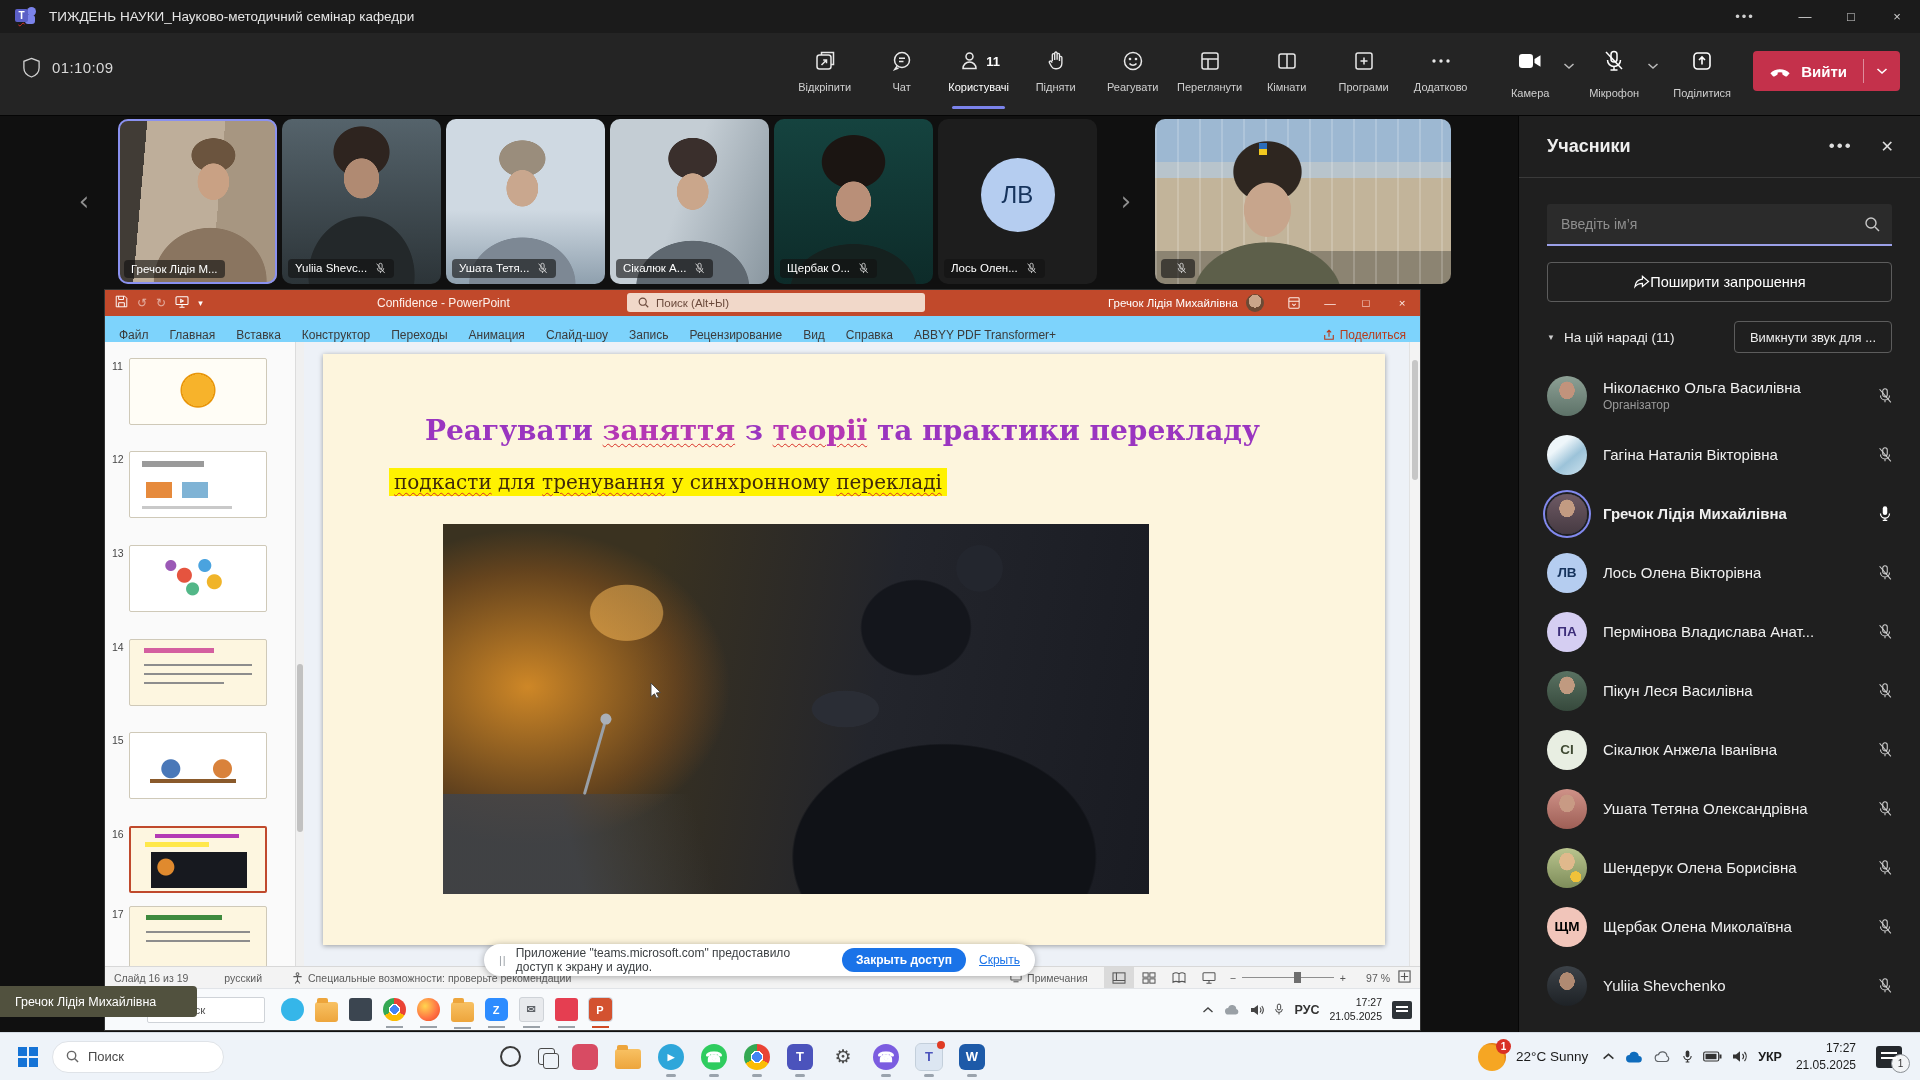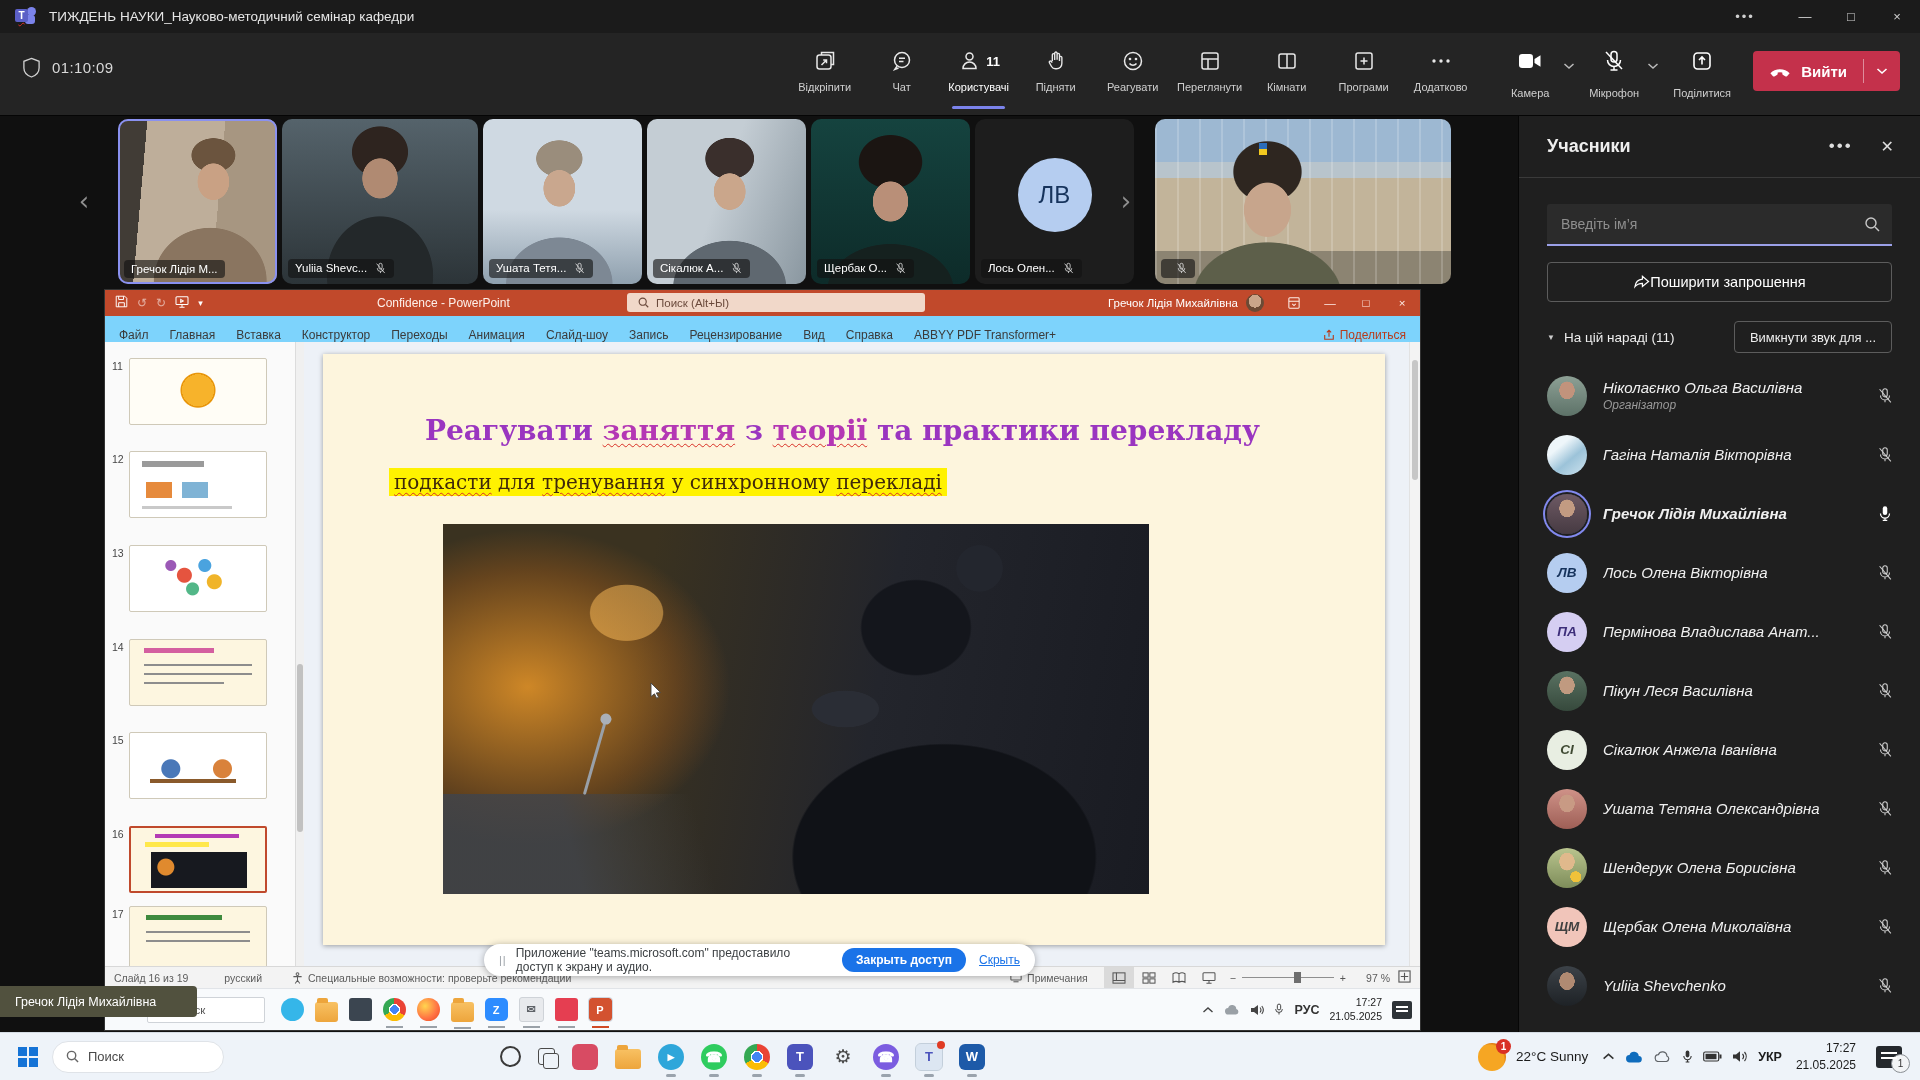--- a/index.html
+++ b/index.html
@@ -48,21 +48,21 @@
   .tile{width:159px;height:165px;border-radius:10px;position:relative;overflow:hidden;background:#222;flex:none;}
   .tile.active{outline:2.5px solid #8a91f0;outline-offset:-2px;}
   .pill{position:absolute;left:6px;bottom:6px;display:flex;align-items:flex-start;background:rgba(18,18,18,.62);border-radius:4px;padding:3px 7px;color:#fff;font-size:11.5px;max-width:142px;box-sizing:border-box;}
   .pill .nm{white-space:nowrap;overflow:hidden;}
   .pill .micwrap{margin-left:7px;flex:none;display:flex;color:#e8e8e8;}
   #bigTile{position:absolute;left:1155px;top:0;width:296px;height:165px;border-radius:10px;overflow:hidden;}
   .flag{position:absolute;left:104px;top:24px;width:8px;height:12px;background:linear-gradient(#2b6cb8 0 50%,#f2c91f 50%);}
   .init-circle{position:absolute;left:50%;top:46%;transform:translate(-50%,-50%);width:74px;height:74px;border-radius:50%;background:#b5cdf0;color:#16335c;font-size:24px;display:flex;align-items:center;justify-content:center;}
   
   .vg1{background:radial-gradient(26px 30px at 60% 38%,#c9a184 0 60%,transparent 62%),radial-gradient(36px 28px at 60% 22%,#6b543e 0 60%,transparent 62%),radial-gradient(80px 75px at 58% 98%,#8a7560 0 70%,transparent 71%),linear-gradient(95deg,#413c36 0 17%,#beae9a 17% 62%,#a79681 62%);}
-  .vg2{background:radial-gradient(30px 34px at 50% 36%,#b08a72 0 58%,transparent 60%),radial-gradient(46px 42px at 50% 20%,#2e241f 0 60%,transparent 62%),radial-gradient(85px 95px at 50% 95%,#23282a 0 62%,transparent 63%),linear-gradient(#55636b,#2c3438);padding-left:37px;}
+  .vg2{background:radial-gradient(30px 34px at 50% 36%,#b08a72 0 58%,transparent 60%),radial-gradient(46px 42px at 50% 20%,#2e241f 0 60%,transparent 62%),radial-gradient(85px 95px at 50% 95%,#23282a 0 62%,transparent 63%),linear-gradient(#55636b,#2c3438);}
   .vg3{background:radial-gradient(27px 31px at 48% 42%,#c9a78e 0 58%,transparent 60%),radial-gradient(38px 30px at 48% 24%,#9a8d7c 0 60%,transparent 62%),radial-gradient(80px 70px at 48% 100%,#7d8894 0 66%,transparent 67%),linear-gradient(#cfd9e2 0 55%,#8fa0ae);}
   .vg4{background:radial-gradient(27px 31px at 52% 44%,#caa68b 0 58%,transparent 60%),radial-gradient(40px 34px at 52% 24%,#3a2f2c 0 60%,transparent 62%),radial-gradient(85px 70px at 52% 102%,#5f6870 0 66%,transparent 67%),linear-gradient(110deg,#c4cdd4 0 45%,#8a97a0);}
   .vg5{background:radial-gradient(30px 34px at 50% 50%,#b98f78 0 58%,transparent 60%),radial-gradient(52px 44px at 50% 26%,#1b1512 0 60%,transparent 62%),radial-gradient(95px 70px at 50% 104%,#15211f 0 66%,transparent 67%),linear-gradient(#15433f,#0d2b29);}
   .vg6{background:#1d1d1d;}
   .vg7{background:radial-gradient(40px 46px at 38% 55%,#c7a58c 0 58%,transparent 60%),radial-gradient(56px 50px at 38% 32%,#2e2620 0 60%,transparent 62%),radial-gradient(115px 85px at 38% 108%,#5d5f4a 0 64%,transparent 65%),repeating-linear-gradient(90deg,rgba(255,255,255,.18) 0 2px,transparent 2px 22px),linear-gradient(#9db8d2 0 26%,#b8c4cc 26% 36%,#c2b49a 36% 80%,#8c8472 80%);}
 
   
   #ppt{position:absolute;left:105px;top:290px;width:1315px;height:740px;background:#fff;z-index:3;box-shadow:0 0 0 1px #333;}
   .ptitle{position:relative;height:26px;background:#c1492b;display:flex;align-items:center;color:#fff;}
   .qat{display:flex;align-items:center;margin-left:10px;gap:9px;color:#fff;font-size:12px;}
@@ -163,21 +163,21 @@
   .pdiv{height:1px;background:#3a3a3a;}
   .psearchbox{margin:26px 28px 0;height:40px;background:#2b2b2b;border-bottom:2px solid #9ba0e8;border-radius:3px 3px 0 0;display:flex;align-items:center;}
   .psearchbox input{flex:1;background:transparent;border:0;outline:0;color:#ddd;font-size:14px;padding-left:14px;font-family:"Liberation Sans",sans-serif;}
   .psearchbox input::placeholder{color:#8e8e8e;}
   .psearchbox .sico{margin-right:12px;color:#c8c8c8;display:flex;}
   .invite{margin:16px 28px 0;height:38px;border:1px solid #5c5c5c;border-radius:4px;display:flex;align-items:center;justify-content:center;font-size:14.5px;color:#fff;cursor:pointer;}
   .sectionrow{margin:19px 28px 0;display:flex;align-items:center;}
   .sec-lbl{font-size:13.5px;display:flex;align-items:center;gap:9px;cursor:pointer;}
   .sec-tri{font-size:8px;color:#ccc;}
   .muteall{margin-left:auto;border:1px solid #5c5c5c;border-radius:4px;height:30px;padding:0 15px;display:flex;align-items:center;font-size:13px;cursor:pointer;white-space:nowrap;}
-  #plist{margin-top:13px;font-style:italic;}
+  #plist{margin-top:13px;}
   .prow{display:flex;align-items:center;height:59px;padding:0 26px 0 28px;cursor:pointer;}
   .pav{width:40px;height:40px;border-radius:50%;flex:none;display:flex;align-items:center;justify-content:center;font-size:13.5px;font-weight:700;background:#444;}
   .prow.me .pav{box-shadow:0 0 0 2px #1f1f1f,0 0 0 4px #8289ee;}
   .ptxt{margin-left:16px;overflow:hidden;}
   .pnm{font-size:15px;color:#f0f0f0;white-space:nowrap;overflow:hidden;max-width:245px;}
   .prow.me .pnm{font-weight:700;}
   .prole{font-size:12px;color:#9a9a9a;margin-top:2px;}
   .pmic{margin-left:auto;color:#d0d0d0;display:flex;}
   .pmic.on{color:#fff;}
   .pg1{background:radial-gradient(13px 15px at 50% 36%,#c2937c 0 58%,transparent 60%),linear-gradient(#8da095,#5d7268);}
@@ -844,21 +844,21 @@
           </div>
           <div class="pmic">
             <svg width="18" height="18" viewBox="0 0 20 20" fill="none" stroke="currentColor" stroke-width="1.2">
               <rect x="7.5" y="2" width="5" height="9" rx="2.5"></rect>
               <path d="M5 9.5a5 5 0 0 0 10 0M10 14.5V17"></path>
               <line x1="4" y1="2.5" x2="16.5" y2="17"></line>
             </svg>
           </div>
         </div>
         <div class="prow">
-          <div class="pav" style="background: rgb(241, 197, 186); color: #404040;">ЩМ</div>
+          <div class="pav" style="background: rgb(241, 197, 186); color: #000000;">ЩМ</div>
           <div class="ptxt">
             <div class="pnm">Щербак Олена Миколаївна</div>
           </div>
           <div class="pmic">
             <svg width="18" height="18" viewBox="0 0 20 20" fill="none" stroke="currentColor" stroke-width="1.2">
               <rect x="7.5" y="2" width="5" height="9" rx="2.5"></rect>
               <path d="M5 9.5a5 5 0 0 0 10 0M10 14.5V17"></path>
               <line x1="4" y1="2.5" x2="16.5" y2="17"></line>
             </svg>
           </div>

